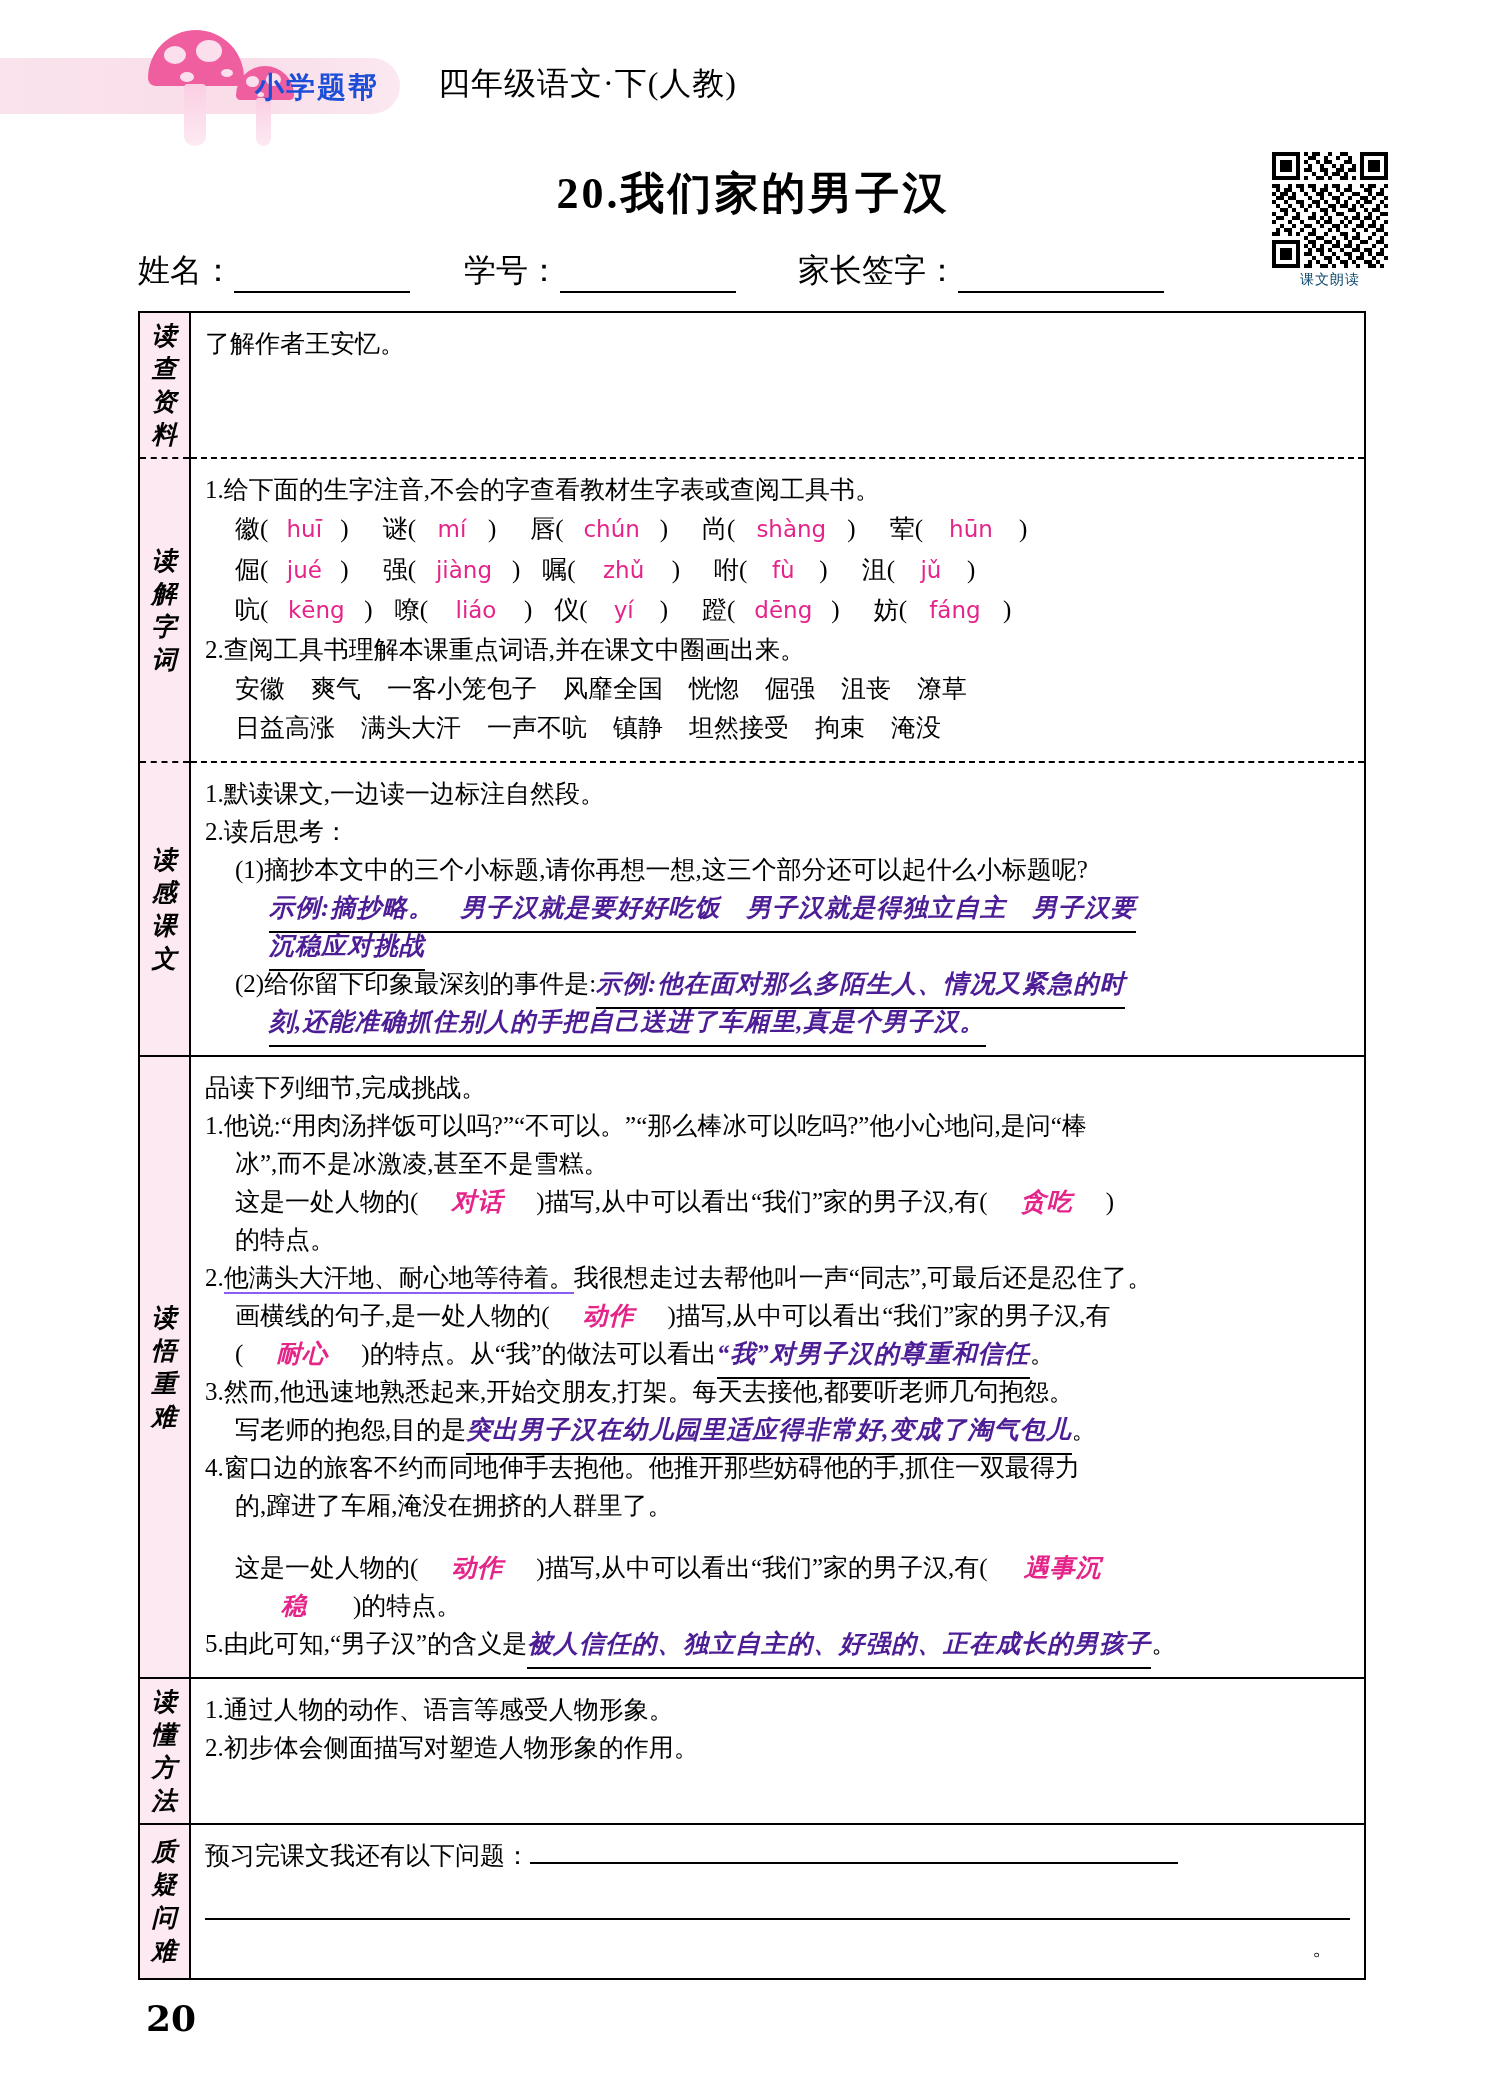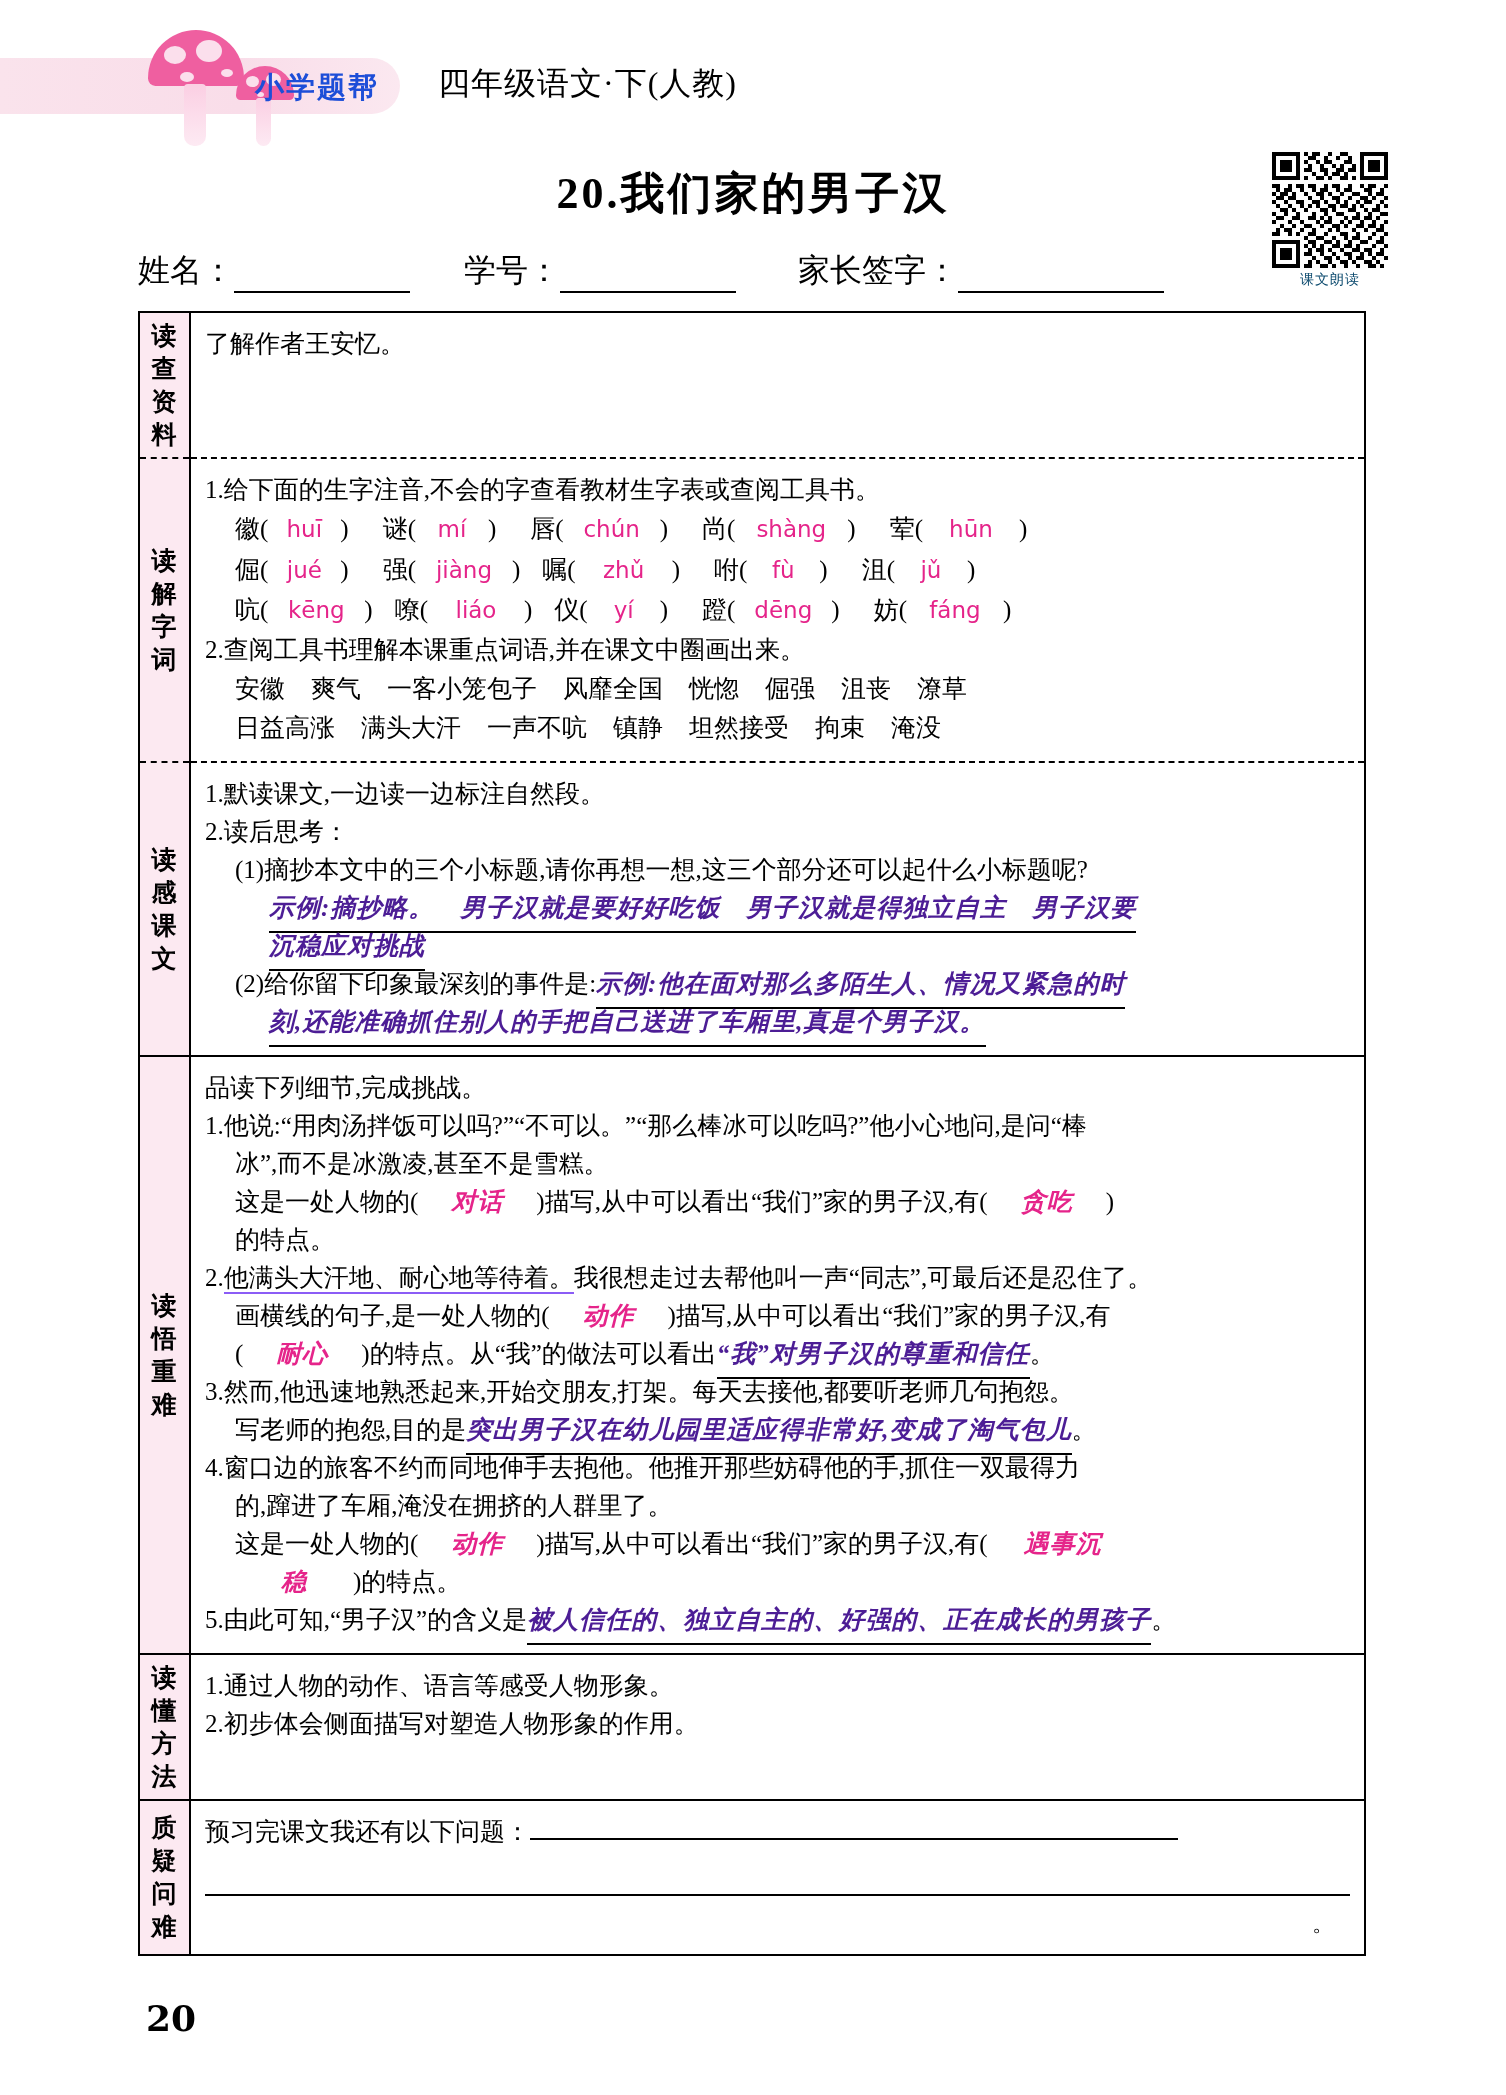--- a/index.html
+++ b/index.html
@@ -162,20 +162,21 @@
     border-right: 2px solid #000;
     text-align: center;
     vertical-align: middle;
     font-family: "DejaVu Sans", "Liberation Sans", sans-serif;
     font-weight: bold;
     font-size: 25px;
     line-height: 1.32;
     letter-spacing: 1px;
     color: #000;
     padding: 6px 0;
+    font-style: italic;
   }
   .body-cell {
     padding: 12px 14px 14px 14px;
     font-size: 25px;
     line-height: 1.52;
     color: #000;
   }
   .row-dash > td { border-bottom: 2px dashed #000; }
   .row-solid > td { border-bottom: 2px solid #000; }
 
@@ -241,20 +242,21 @@
   }
   .paren-ans {
     display: inline-block;
     min-width: 118px;
     text-align: center;
   }
   .paren-ans-wide {
     display: inline-block;
     min-width: 150px;
     text-align: center;
+    margin-top: 24px;
   }
   .uline {
     border-bottom: 2px solid #8b5cf6;
     padding-bottom: 1px;
   }
   .fill-line {
     display: inline-block;
     border-bottom: 2px solid #000;
     height: 25px;
   }

